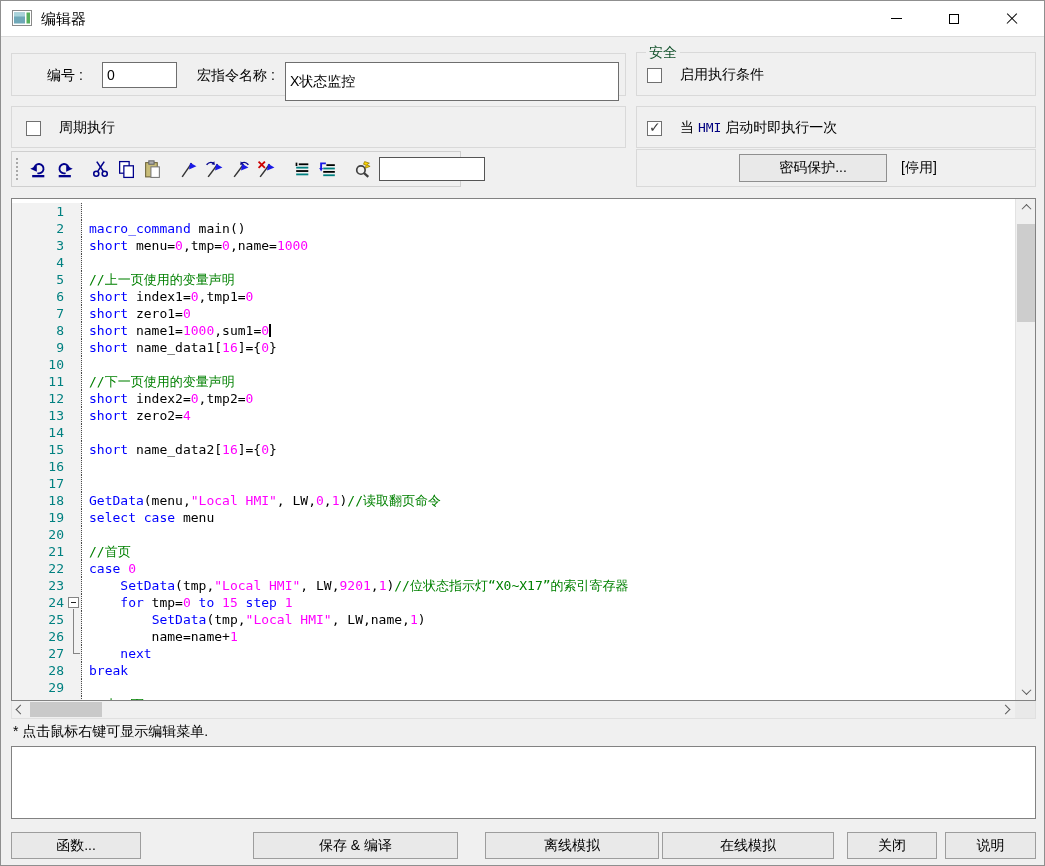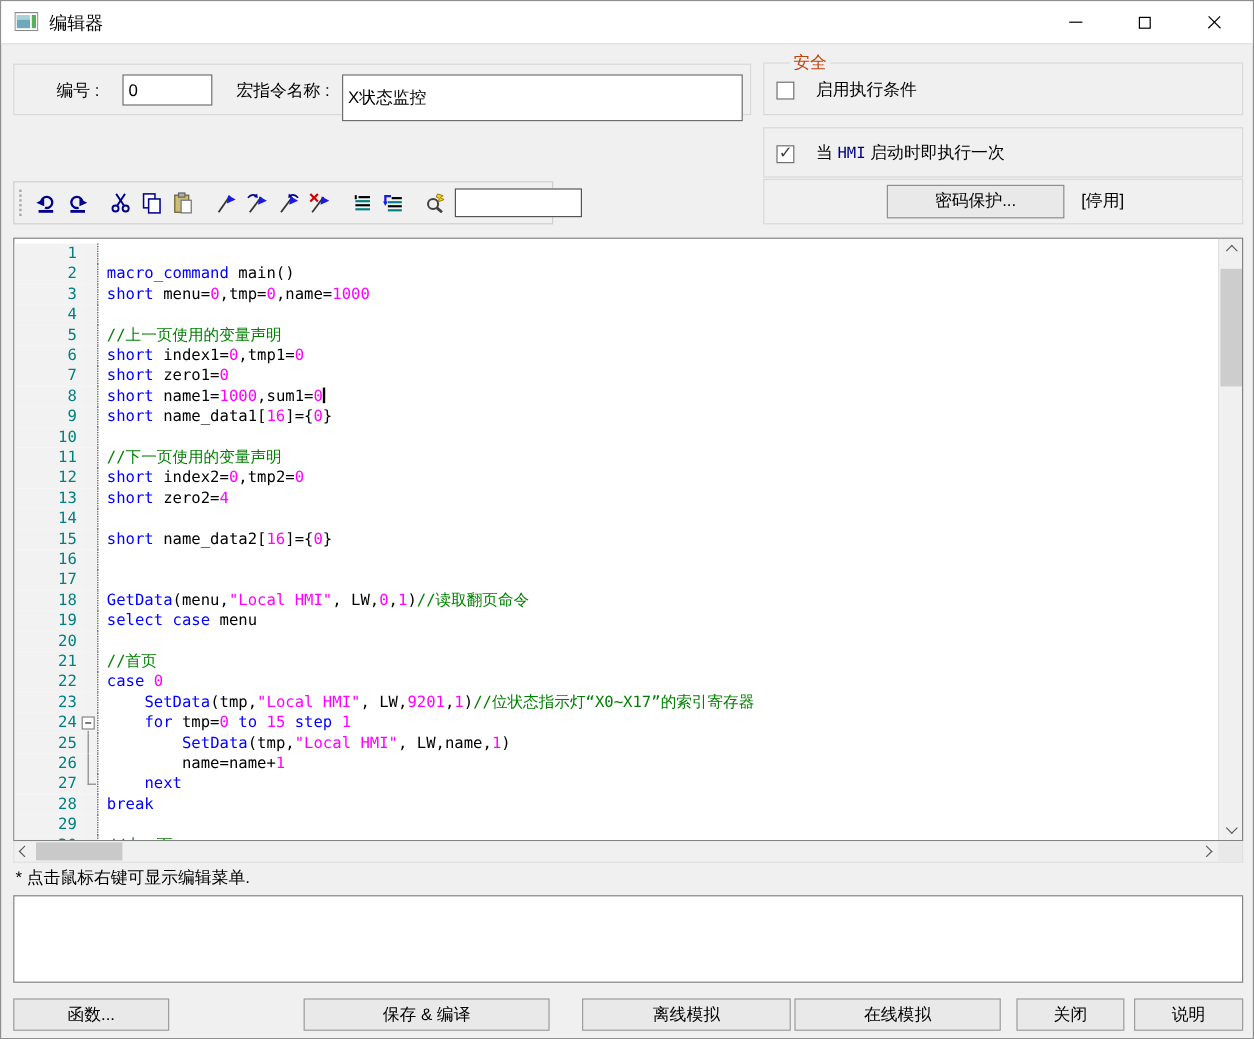--- a/index.html
+++ b/index.html
@@ -16,21 +16,21 @@
   .wbtn-min{right:119px}.wbtn-max{right:61px}.wbtn-close{right:3px}
   .glyph-min{width:11px;height:1px;background:#000;}
   .glyph-max{width:10px;height:10px;border:1px solid #000;}
   .glyph-close{position:relative;width:12px;height:12px;}
   .glyph-close::before,.glyph-close::after{content:"";position:absolute;left:-1px;top:5px;width:14px;height:1.4px;background:#000;}
   .glyph-close::before{transform:rotate(45deg);}  .glyph-close::after{transform:rotate(-45deg);}
   
   .gbox{position:absolute;border:1px solid #d9d9d9;background:#f0f0f0;}
   .gb-idname{left:10px;top:52px;width:615px;height:43px;}
   .gb-security{left:635px;top:51px;width:400px;height:44px;}
-  .legend{position:absolute;left:21px;top:-9px;background:#f0f0f0;padding:0 3px;font-size:14px;color:#c2410c;}
+  .legend{position:absolute;left:9px;top:-9px;background:#f0f0f0;padding:0 3px;font-size:14px;color:#14532d;}
   .gb-periodic{left:10px;top:105px;width:615px;height:42px;}
   .gb-startup{left:635px;top:105px;width:400px;height:42px;}
   .gb-toolbar{left:10px;top:150px;width:450px;height:36px;border-color:#cfcfcf;}
   .gb-password{left:635px;top:148px;width:400px;height:38px;}
   .flabel{position:absolute;font-size:14px;color:#000;}
   .tinput{position:absolute;border:1px solid #6e6e6e;background:#fff;font-size:14px;
     padding:0 4px;font-family:"Liberation Sans","DejaVu Sans",sans-serif;color:#000;}
   
   .checkrow{position:absolute;display:flex;align-items:center;gap:18px;}
   .checkbox{width:15px;height:15px;background:#fff;border:1px solid #707070;position:relative;flex:0 0 auto;}
@@ -210,20 +210,26 @@
   </div>
 
   <div class="gbox gb-security">
     <span class="legend">安全</span>
     <div class="checkrow" style="left:10px;top:13px;">
       <span class="checkbox"></span>
       <span class="cb-label">启用执行条件</span>
     </div>
   </div>
 
+  <div class="gbox gb-periodic">
+    <div class="checkrow" style="left:14px;top:12px;">
+      <span class="checkbox"></span>
+      <span class="cb-label">周期执行</span>
+    </div>
+  </div>
 
   <div class="gbox gb-startup">
     <div class="checkrow" style="left:10px;top:12px;">
       <span class="checkbox checked"></span>
       <span class="cb-label"><span>当 </span><span class="hmi">HMI</span><span> 启动时即执行一次</span></span>
     </div>
   </div>
 
   <div class="gbox gb-toolbar">
     <div class="tb-inner">

